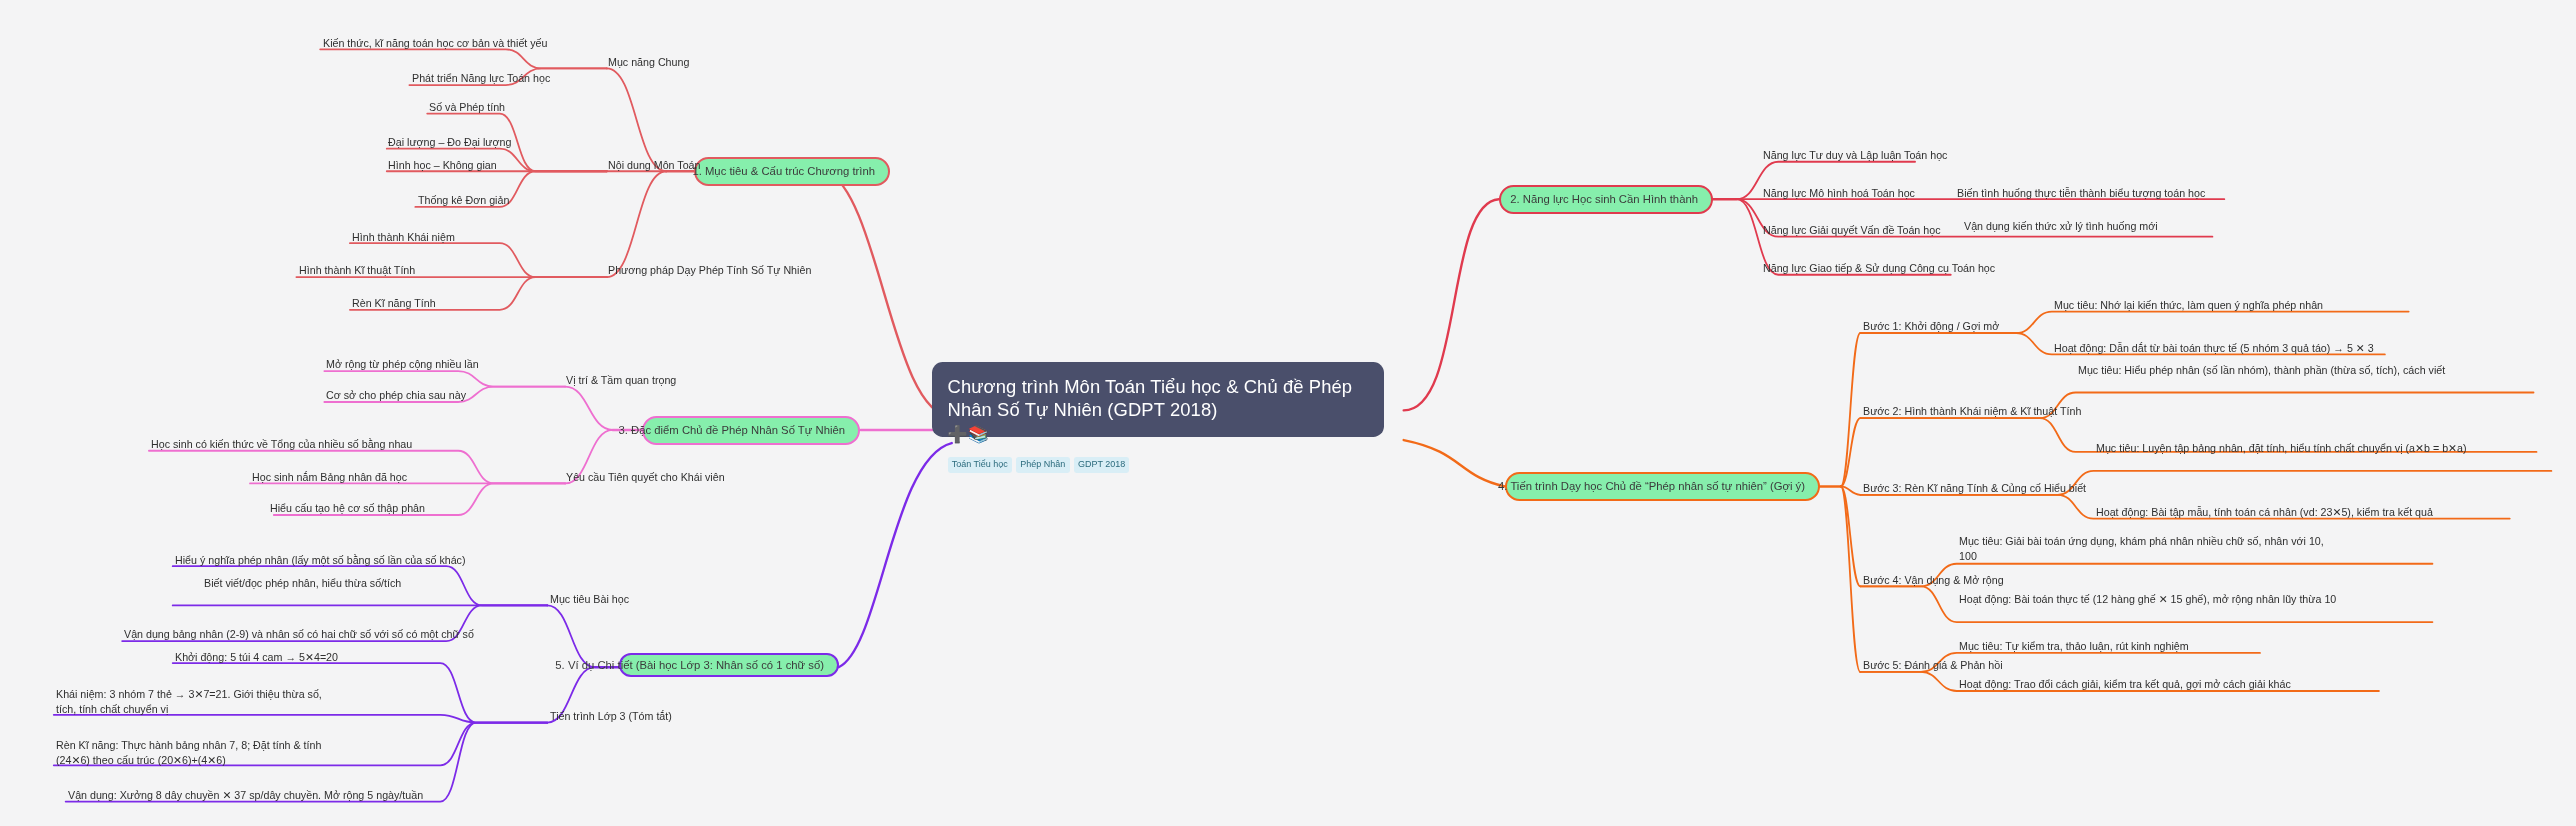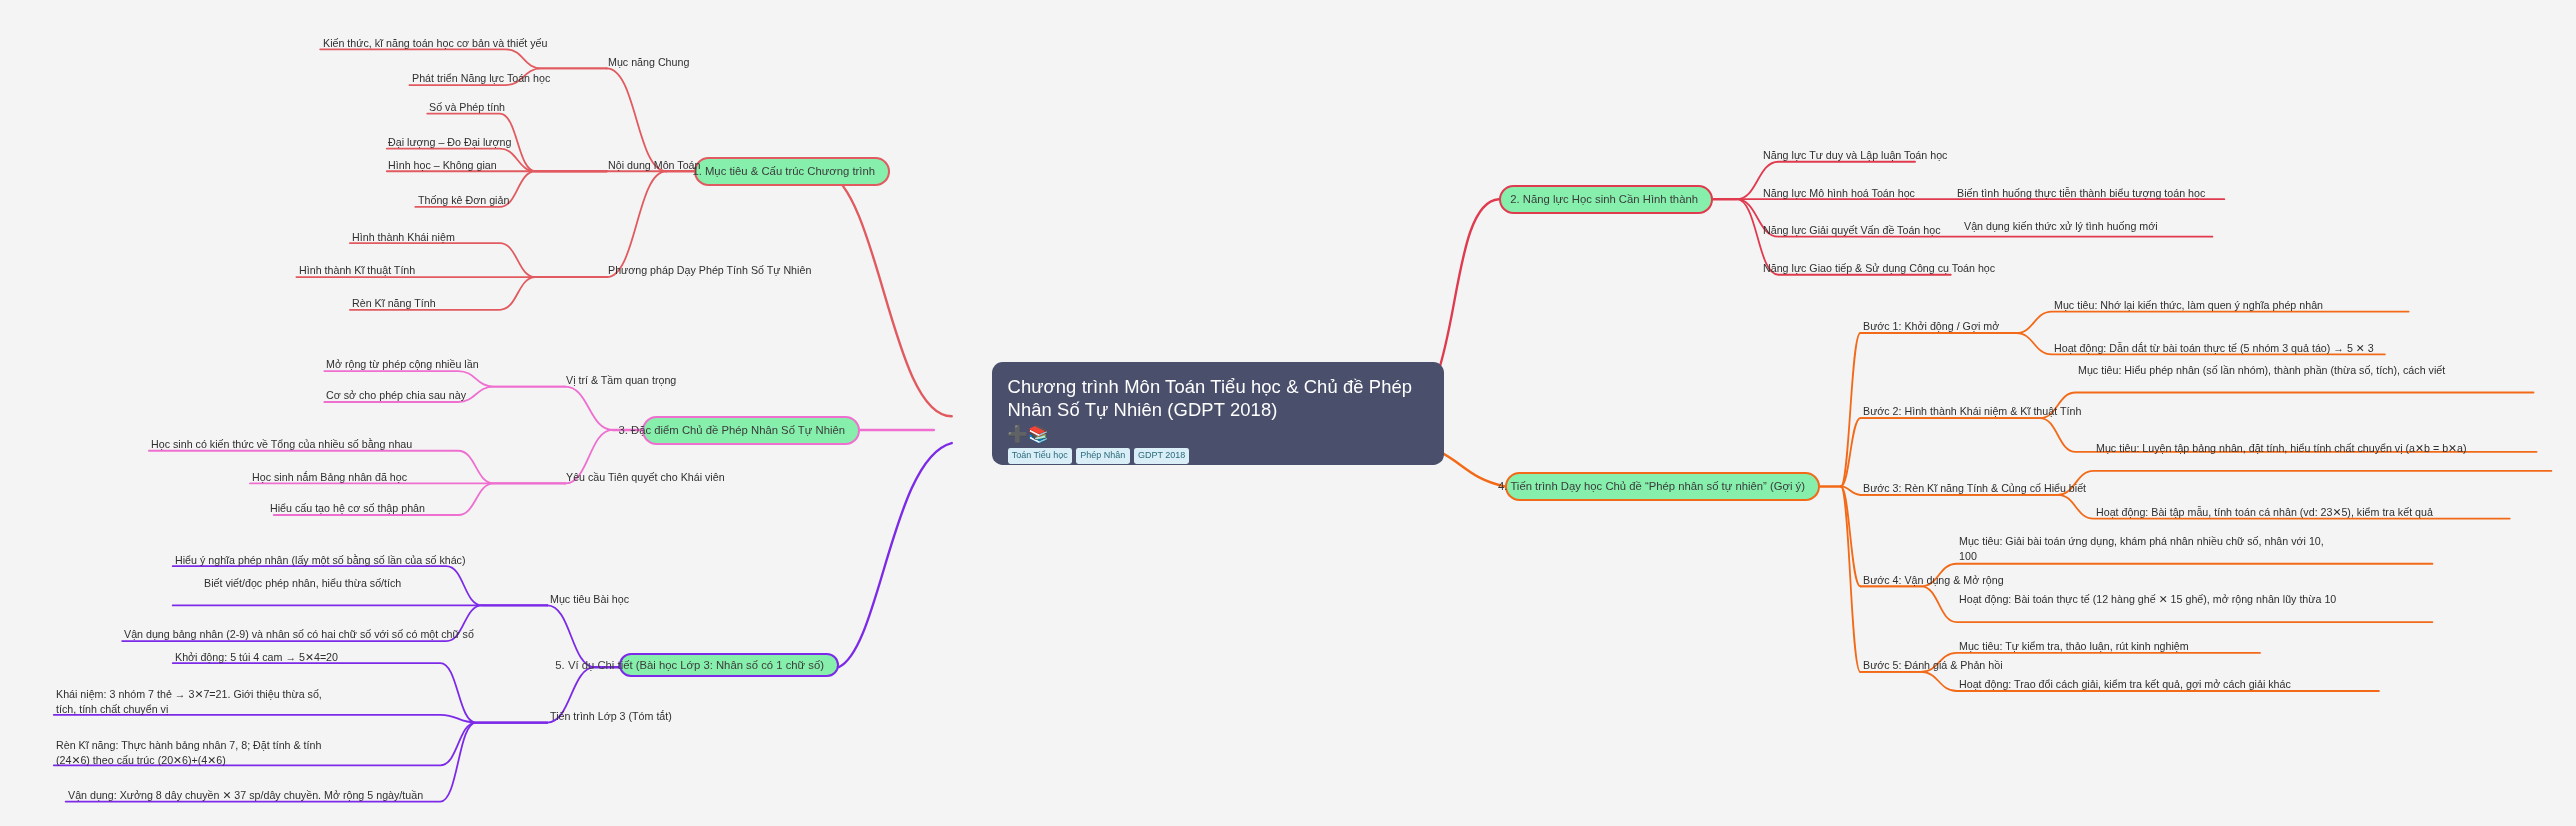--- a/index.html
+++ b/index.html
@@ -23,21 +23,21 @@
     color:#ffffff;
   }
   .center-title{
     font-size:18.4px;
     line-height:1.27;
     color:#ffffff;
     letter-spacing:0.1px;
     white-space:pre-line;
   }
   .center-emoji{font-size:16.7px;margin-top:4.8px;line-height:1;}
-  .center-tags{display:flex;gap:4.2px;margin-top:5px;}
+  .center-tags{display:flex;gap:4.2px;margin-top:14px;}
   .tag{
     background:#d9eef6;
     color:#2c6b7d;
     font-size:9px;
     line-height:1;
     padding:3px 4.2px 3.6px 4.2px;
     border-radius:2.4px;
     white-space:nowrap;
   }
 
@@ -151,21 +151,21 @@
       <path d="M3128,832 L3460,832 C3490,832 3490,872 3520,872 L4220,872" stroke="#f26a18" stroke-width="3"></path>
 
       <path d="M3128,986 L3230,986 C3260,986 3260,948 3290,948 L4090,948" stroke="#f26a18" stroke-width="3"></path>
       <path d="M3128,986 L3230,986 C3260,986 3260,1046 3290,1046 L4090,1046" stroke="#f26a18" stroke-width="3"></path>
 
       <path d="M3128,1130 L3230,1130 C3260,1130 3260,1098 3290,1098 L3800,1098" stroke="#f26a18" stroke-width="3"></path>
       <path d="M3128,1130 L3230,1130 C3260,1130 3260,1162 3290,1162 L4000,1162" stroke="#f26a18" stroke-width="3"></path>
     </g>
   </svg>
 
-  <div class="center-node" style="left:992px;top:362px;width:452px;height:103px;">
+  <div class="center-node" style="left:932px;top:362px;width:452px;height:75px;">
     <div class="center-title">Chương trình Môn Toán Tiểu học &amp; Chủ đề Phép Nhân Số Tự Nhiên (GDPT 2018)</div>
     <div class="center-emoji">➕📚</div>
     <div class="center-tags">
       <span class="tag">Toán Tiểu học</span>
       <span class="tag">Phép Nhân</span>
       <span class="tag">GDPT 2018</span>
     </div>
   </div>
 
   <div class="pill" style="left:694px;top:157px;width:196px;height:28.5px;border-color:#e15a5f;">

